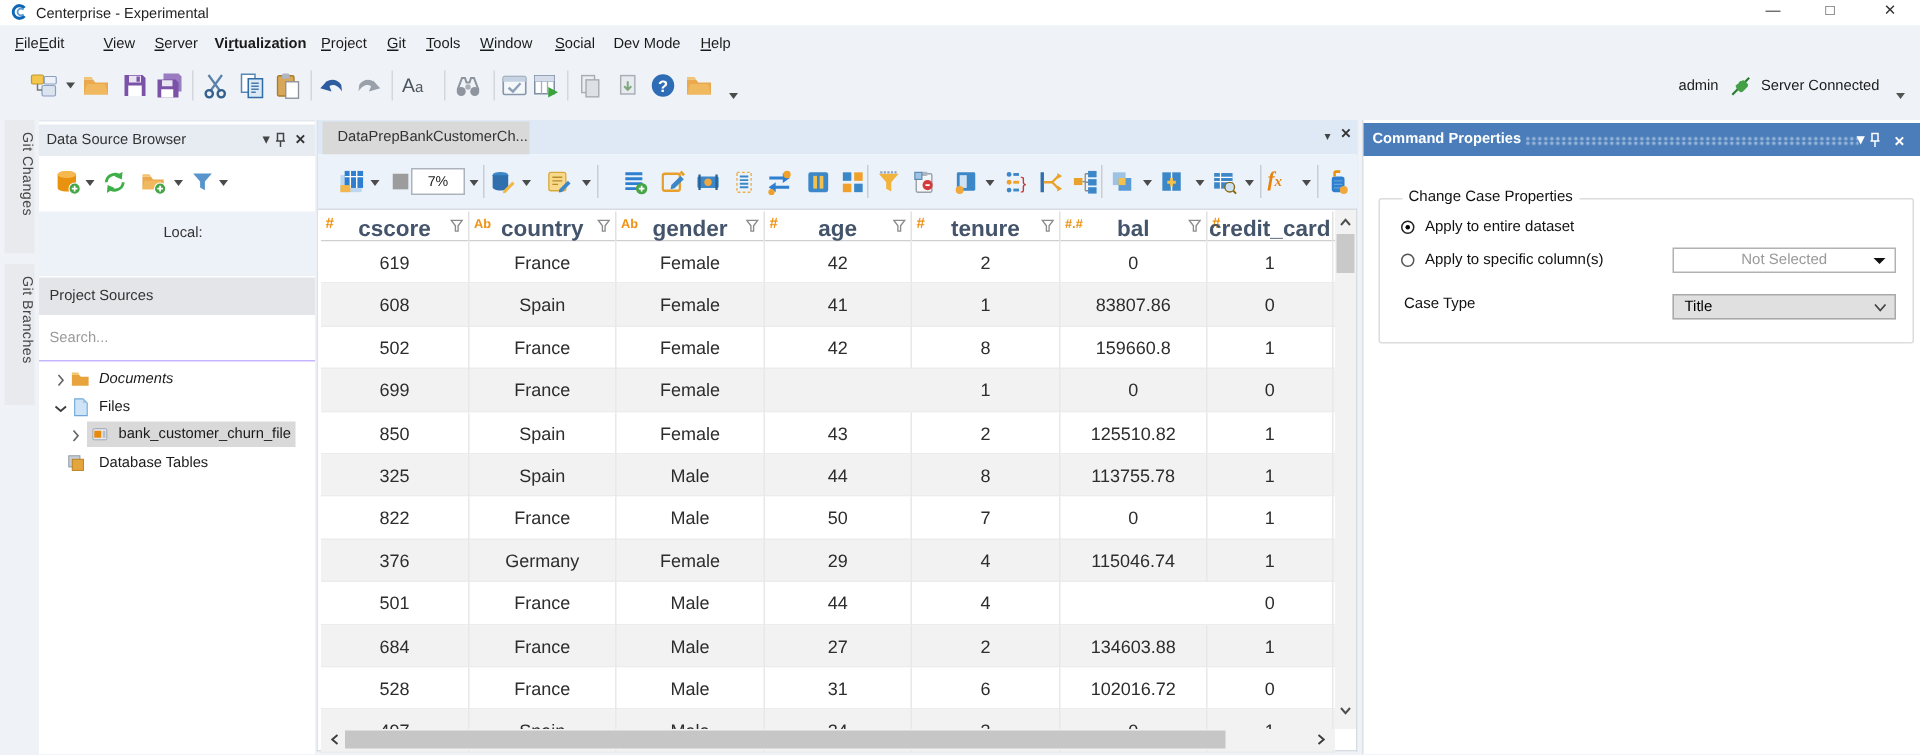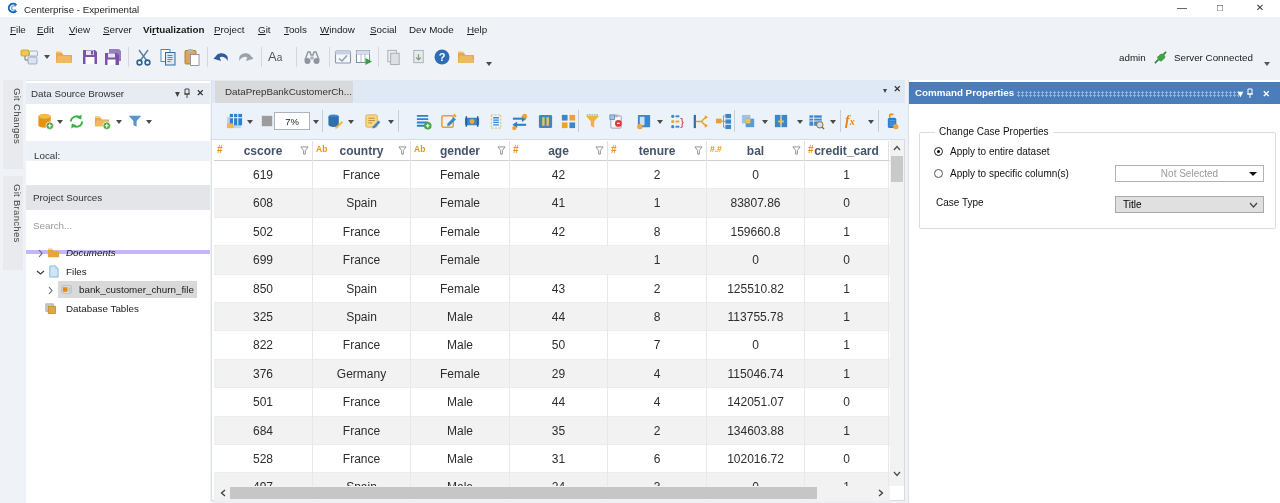--- a/index.html
+++ b/index.html
@@ -24,35 +24,35 @@
 .caret { position:absolute; width:0; height:0; border-left:3.5px solid transparent; border-right:3.5px solid transparent; border-top:4px solid #4b4b4b; }
 
 
 .vtab { position:absolute; left:3px; width:20px; background:#e9eaed; color:#454545; font-size:9.5px;
         writing-mode:vertical-rl; text-orientation:mixed; padding-top:8px; letter-spacing:0.3px; }
 
 
 #leftpanel { position:absolute; left:26px; top:80px; width:184px; height:423px; background:#ffffff; border-top:1px solid #e3e8ef; }
 #lp-title { position:absolute; left:0; top:2px; width:184px; height:21px; background:#e7ebf2; color:#333; font-size:9.8px; line-height:21px; padding-left:5px; }
 #lp-toolbar { position:absolute; left:0; top:23px; width:184px; height:37px; background:#ffffff; }
-#lp-local { position:absolute; left:0; top:60px; width:184px; height:20px; background:#edf1f8; font-size:9.8px; color:#333; line-height:30px; padding-left:8px; }
+#lp-local { position:absolute; left:0; top:60px; width:184px; height:43px; background:#edf1f8; font-size:9.8px; color:#333; line-height:30px; padding-left:8px;text-align:center; }
 #lp-ps { position:absolute; left:0; top:104px; width:184px; height:25px; background:#e4e5e8; font-size:9.8px; color:#333; line-height:25px; padding-left:7px; }
-#lp-search { position:absolute; left:0; top:129px; width:184px; height:44px; background:#fff; border-bottom:4px solid #c4b5fd; color:#9a9a9a; font-size:9.8px; line-height:31px; padding-left:7px; }
+#lp-search { position:absolute; left:0; top:129px; width:184px; height:31px; background:#fff; border-bottom:1px solid #c4b5fd; color:#9a9a9a; font-size:9.8px; line-height:31px; padding-left:7px; }
 .treerow { position:absolute; left:0; width:184px; height:18px; font-size:9.8px; color:#1a1a1a; line-height:18px; }
 .ticon { position:absolute; width:13px; height:13px; top:2px; }
 
 
 #centerpanel { position:absolute; left:211px; top:80px; width:694px; height:421px; background:#ffffff; border-left:1px solid #dde2ea; border-right:1px solid #d7dbe2; border-bottom:1px solid #d7dbe2; }
 #tabstrip { position:absolute; left:0; top:0; width:693px; height:23px; background:#dfe9f5; }
 #doctab { position:absolute; left:3px; top:1px; width:138px; height:22px; background:#d9d9d9; color:#333; font-size:9.8px; line-height:22px; padding-left:10px; }
 #docbar { position:absolute; left:0; top:23px; width:693px; height:37px; background:#ecf2fa; border-bottom:1px solid #d8dce2; }
 .dsep { position:absolute; top:7px; width:1px; height:22px; background:#c9cdd4; }
 #grid { position:absolute; left:2px; top:61px; width:676px; height:345px; background:#fff; }
 .hcell { position:absolute; top:0; height:20px; border-right:1px solid #e2e2e2; }
-.hname { position:absolute; width:100%; text-align:center; top:3px; font-size:12px; font-weight:bold; color:#44546b; }
+.hname { position:absolute; width:100%; text-align:center; top:3px; font-size:15px; font-weight:bold; color:#44546b; }
 .htype { position:absolute; left:3px; top:3px; color:#ef9112; font-weight:bold; font-size:10px; }
 .gridrow { position:absolute; left:0; width:676px; height:28.4px; }
 .cell { position:absolute; top:0; height:28.4px; text-align:center; font-size:12px; color:#2d2d2d; line-height:28.4px; border-right:1px solid #e8e8e8; }
 #vscroll { position:absolute; left:678px; top:60px; width:14px; height:346px; background:#f2f2f2; }
 #hscroll { position:absolute; left:2px; top:406px; width:676px; height:14px; background:#f2f2f2; }
 
 
 #rightpanel { position:absolute; left:908px; top:80px; width:372px; height:423px; background:#ffffff; border-left:1px solid #dcdfe4; }
 #rp-title { position:absolute; left:0; top:2px; width:372px; height:22px; background:#4a7db9; color:#ffffff; font-size:9.8px; font-weight:bold; line-height:22px; padding-left:6px; }
 #rp-tex { position:absolute; left:108px; top:9px; width:222px; height:6px; opacity:0.65;
@@ -72,21 +72,21 @@
       <path d="M11.5 6 A3 3 0 1 0 11.5 10" fill="none" stroke="#5b9bd5" stroke-width="1.6"></path>
     </svg>
   <div id="wtitle">Centerprise - Experimental</div>
   <div class="winbtn" style="left:1167px;">—</div>
   <div class="winbtn" style="left:1205px;">□</div>
   <div class="winbtn" style="left:1245px;">✕</div>
 </div>
 
 <div id="menubar">
   <div class="mi" style="left:10px;"><u>F</u>ile</div>
-  <div class="mi" style="left:37px;"><u>E</u>dit</div>
+  <div class="mi" style="left:26px;"><u>E</u>dit</div>
   <div class="mi" style="left:69px;"><u>V</u>iew</div>
   <div class="mi" style="left:103px;"><u>S</u>erver</div>
   <div class="mi" style="left:143px;font-weight:bold;">Vi<u>r</u>tualization</div>
   <div class="mi" style="left:214px;"><u>P</u>roject</div>
   <div class="mi" style="left:258px;"><u>G</u>it</div>
   <div class="mi" style="left:284px;"><u>T</u>ools</div>
   <div class="mi" style="left:320px;"><u>W</u>indow</div>
   <div class="mi" style="left:370px;"><u>S</u>ocial</div>
   <div class="mi" style="left:409px;">Dev Mode</div>
   <div class="mi" style="left:467px;"><u>H</u>elp</div>
@@ -539,28 +539,27 @@
         <div class="cell" style="left: 394px; width: 99px;">4</div>
         <div class="cell" style="left: 493px; width: 98px;">115046.74</div>
         <div class="cell" style="left: 591px; width: 84px;">1</div>
       </div>
       <div class="gridrow" style="top: 247.2px; background: rgb(255, 255, 255); border-bottom: 1px solid rgb(236, 236, 236);">
         <div class="cell" style="left: 0px; width: 99px;">501</div>
         <div class="cell" style="left: 99px; width: 98px;">France</div>
         <div class="cell" style="left: 197px; width: 99px;">Male</div>
         <div class="cell" style="left: 296px; width: 98px;">44</div>
         <div class="cell" style="left: 394px; width: 99px;">4</div>
-        <div class="cell" style="left: 493px; width: 98px;">142051.07</div>
         <div class="cell" style="left: 591px; width: 84px;">0</div>
       </div>
       <div class="gridrow" style="top: 275.6px; background: rgb(242, 242, 242); border-bottom: 1px solid rgb(236, 236, 236);">
         <div class="cell" style="left: 0px; width: 99px;">684</div>
         <div class="cell" style="left: 99px; width: 98px;">France</div>
         <div class="cell" style="left: 197px; width: 99px;">Male</div>
-        <div class="cell" style="left: 296px; width: 98px;">35</div>
+        <div class="cell" style="left: 296px; width: 98px;">27</div>
         <div class="cell" style="left: 394px; width: 99px;">2</div>
         <div class="cell" style="left: 493px; width: 98px;">134603.88</div>
         <div class="cell" style="left: 591px; width: 84px;">1</div>
       </div>
       <div class="gridrow" style="top: 304px; background: rgb(255, 255, 255); border-bottom: 1px solid rgb(236, 236, 236);">
         <div class="cell" style="left: 0px; width: 99px;">528</div>
         <div class="cell" style="left: 99px; width: 98px;">France</div>
         <div class="cell" style="left: 197px; width: 99px;">Male</div>
         <div class="cell" style="left: 296px; width: 98px;">31</div>
         <div class="cell" style="left: 394px; width: 99px;">6</div>

